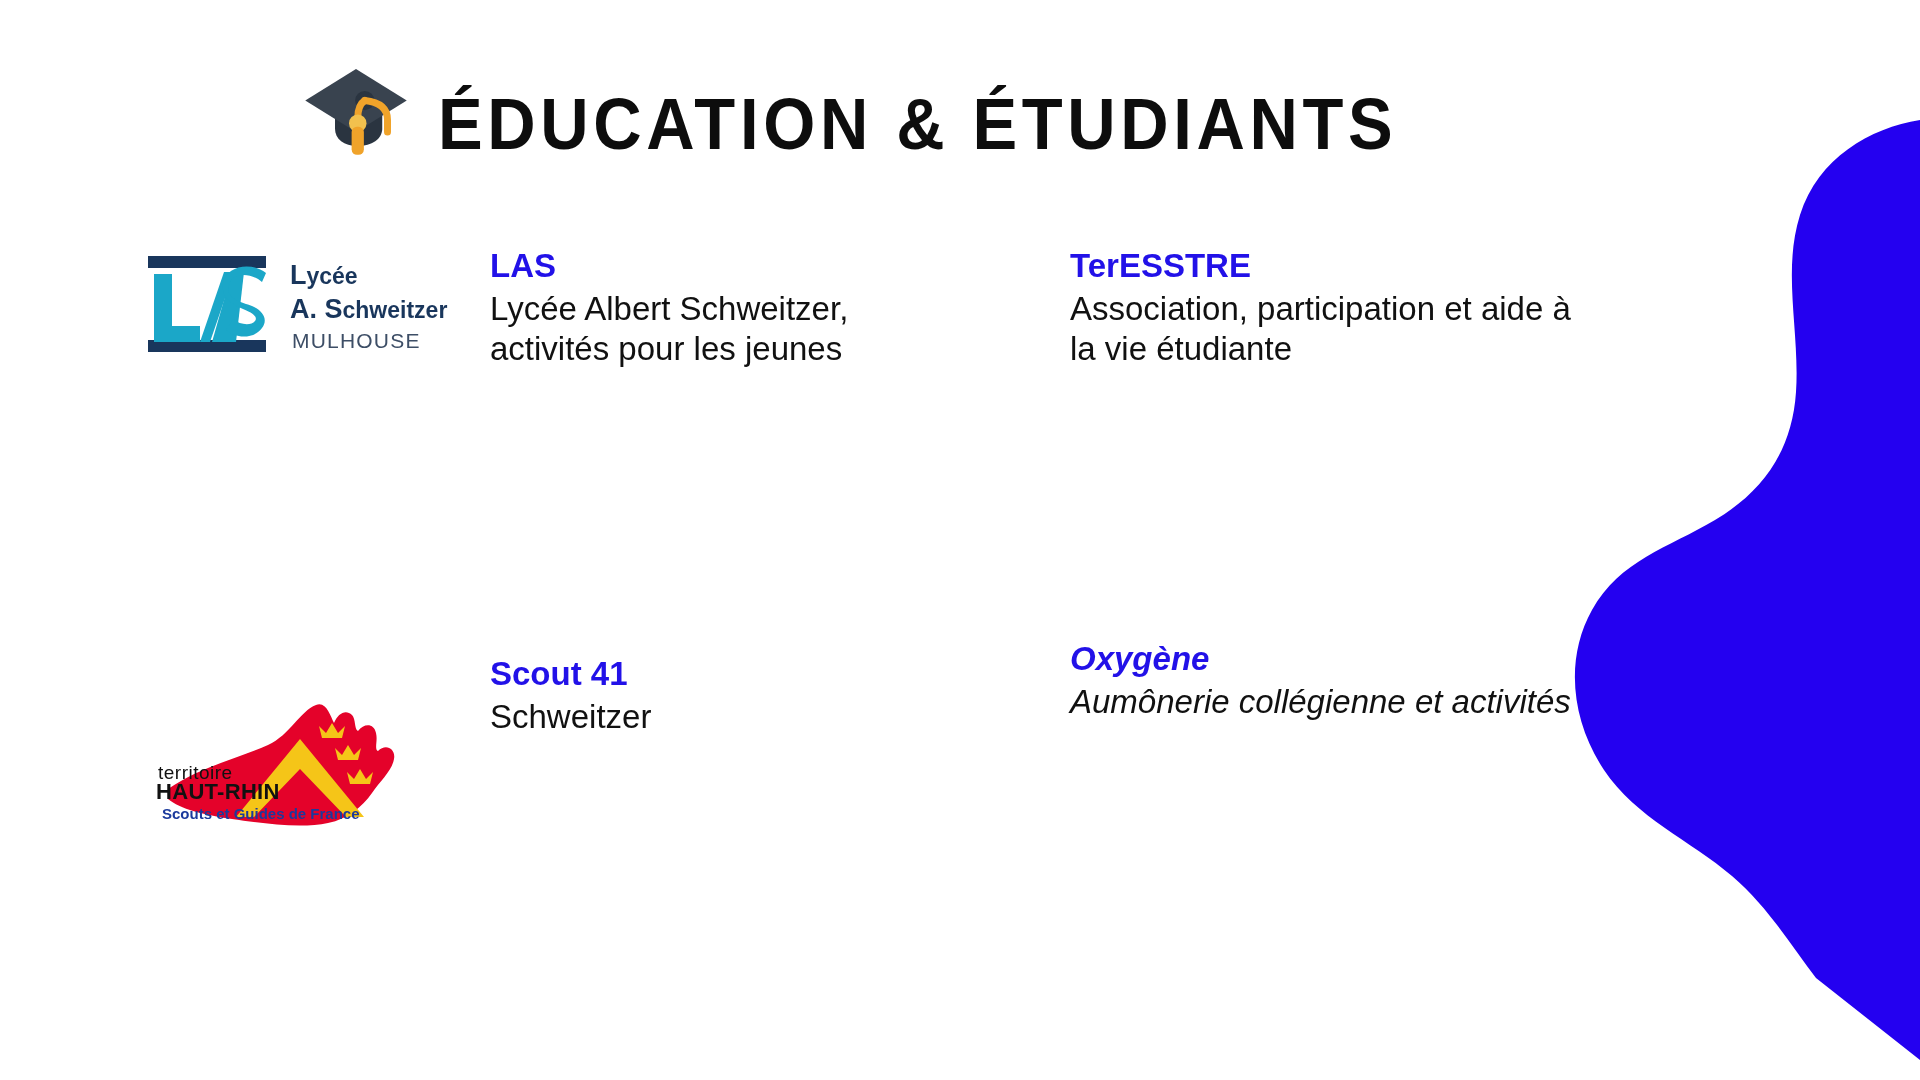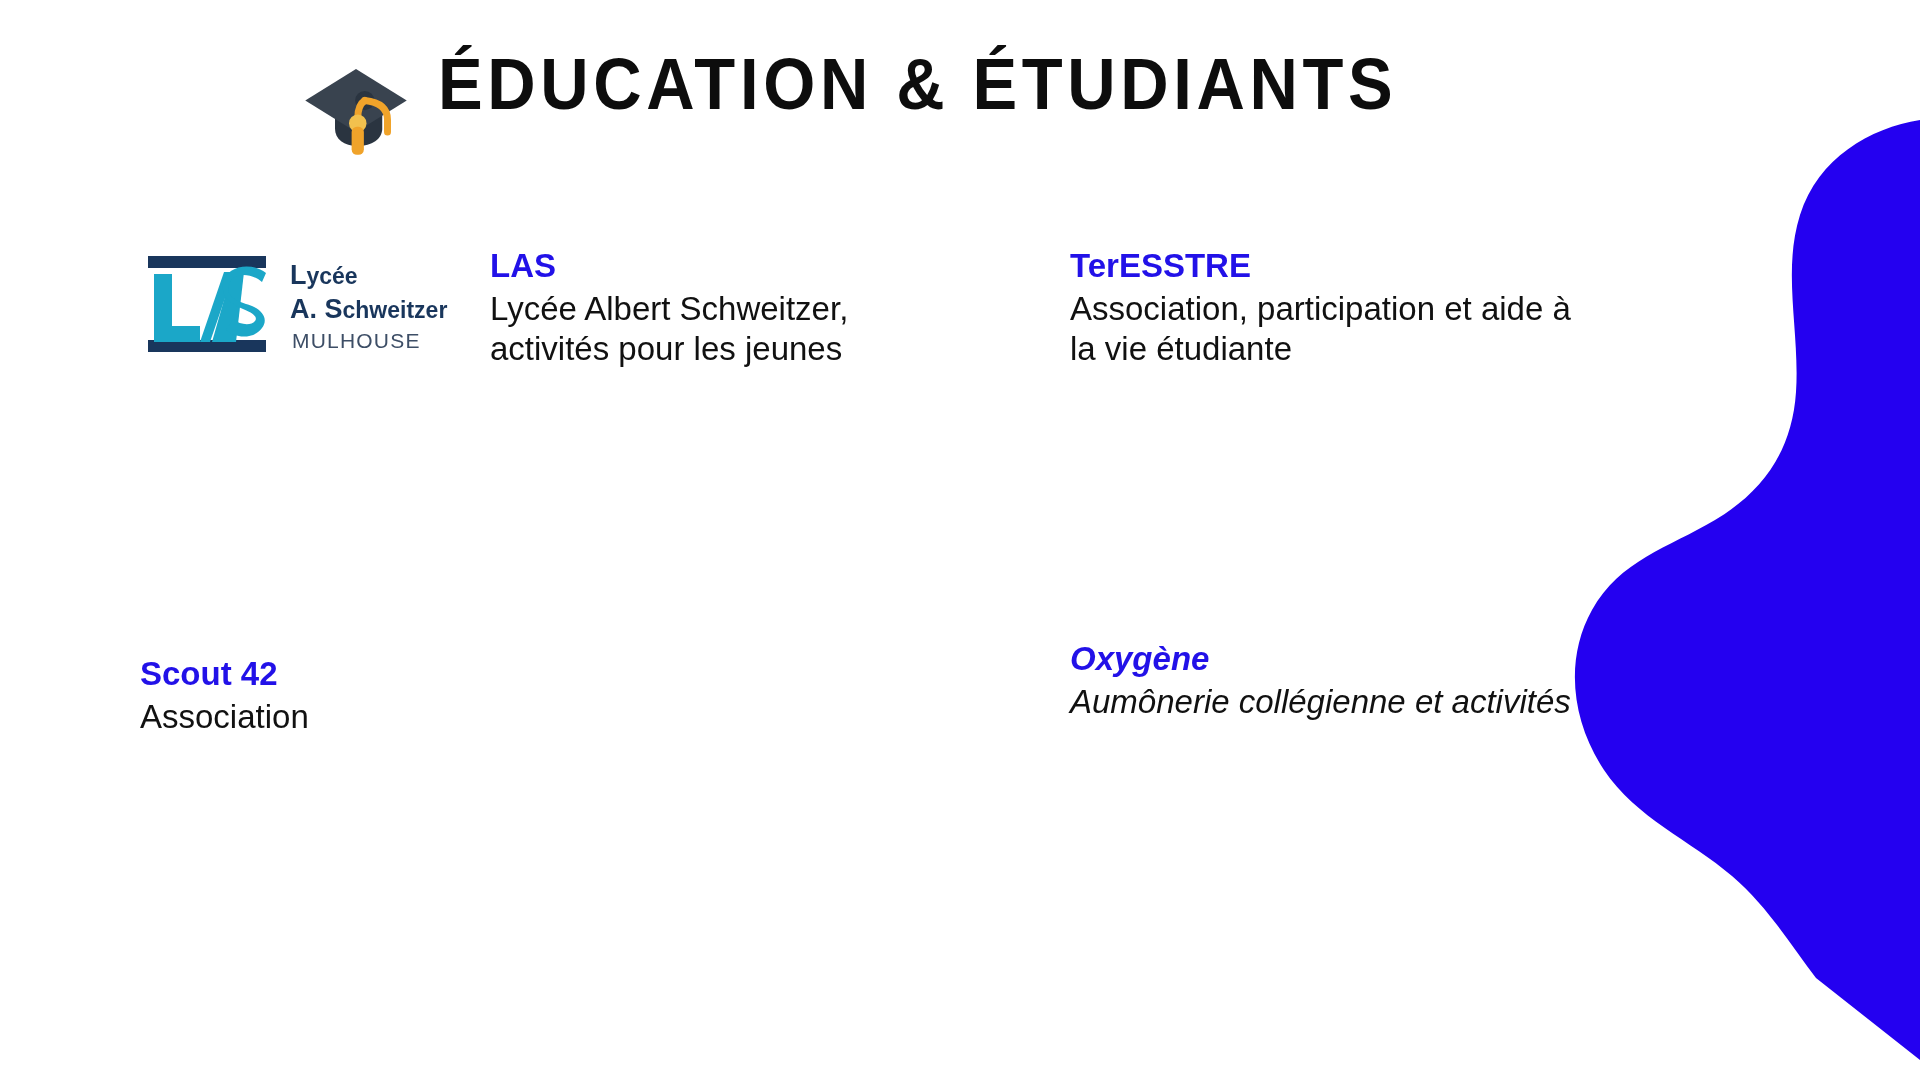--- a/index.html
+++ b/index.html
@@ -26,21 +26,21 @@
     pointer-events: none;
     z-index: 0;
   }
 
   
   #slide-title-row {
     position: absolute;
     left: 300px;
     top: 48px;
     display: flex;
-    align-items: flex-start;
+    align-items: flex-end;
     gap: 26px;
     z-index: 3;
   }
   #grad-cap-icon {
     width: 112px;
     height: 112px;
     flex: none;
     display: block;
   }
   #slide-title {
@@ -177,23 +177,51 @@
       </svg>
     </div>
     <div class="entry-text">
       <p class="entry-name">LAS</p>
       <p class="entry-desc">Lycée Albert Schweitzer,
 activités pour les jeunes</p>
     </div>
   </div>
 
   <div class="entry" id="entry-scout68">
-    <div class="entry-text">
-      <p class="entry-name">Scout 42</p>
-      <p class="entry-desc">Association</p>
+    <div class="entry-logo">
+      <svg class="logo-svg" viewBox="0 0 330 140" xmlns="http://www.w3.org/2000/svg">
+
+        <path d="M28 96
+                 C 60 74 96 66 128 52
+                 C 150 42 160 18 176 12
+                 C 186 8 190 22 194 30
+                 C 198 20 206 16 212 22
+                 C 216 26 214 36 218 38
+                 C 224 30 234 30 236 40
+                 C 238 48 234 56 238 58
+                 C 246 50 256 56 254 66
+                 C 252 78 240 88 232 100
+                 C 222 114 208 126 188 130
+                 C 160 136 120 130 92 126
+                 C 64 122 40 116 28 106 Z" fill="#e4022a"></path>
+
+        <path d="M96 124 L160 46 L224 124 L206 124 L160 76 L114 124 Z" fill="#f5c518"></path>
+
+        <path d="M186 40 l6 -10 l6 10 l7 -7 l-3 12 h-20 l-3 -12 Z" fill="#f5c518"></path>
+        <path d="M202 62 l6 -10 l6 10 l7 -7 l-3 12 h-20 l-3 -12 Z" fill="#f5c518"></path>
+        <path d="M214 86 l6 -10 l6 10 l7 -7 l-3 12 h-20 l-3 -12 Z" fill="#f5c518"></path>
+
+        <text x="18" y="86" font-family="Liberation Sans, sans-serif" font-size="19" letter-spacing="0.5" fill="#111111">territoire</text>
+        <text x="16" y="106" font-family="Liberation Sans, sans-serif" font-size="22" font-weight="700" letter-spacing="0.3" fill="#111111">HAUT-RHIN</text>
+        <text x="22" y="126" font-family="Liberation Sans, sans-serif" font-size="15" font-weight="700" fill="#1b3a9c">Scouts et Guides de France</text>
+      </svg>
+    </div>
+    <div class="entry-text">
+      <p class="entry-name">Scout 41</p>
+      <p class="entry-desc">Schweitzer</p>
     </div>
   </div>
 
   <div class="entry" id="entry-oxygene">
     <div class="entry-text">
       <p class="entry-name">Oxygène</p>
       <p class="entry-desc">Aumônerie collégienne et activités</p>
     </div>
   </div>
 

